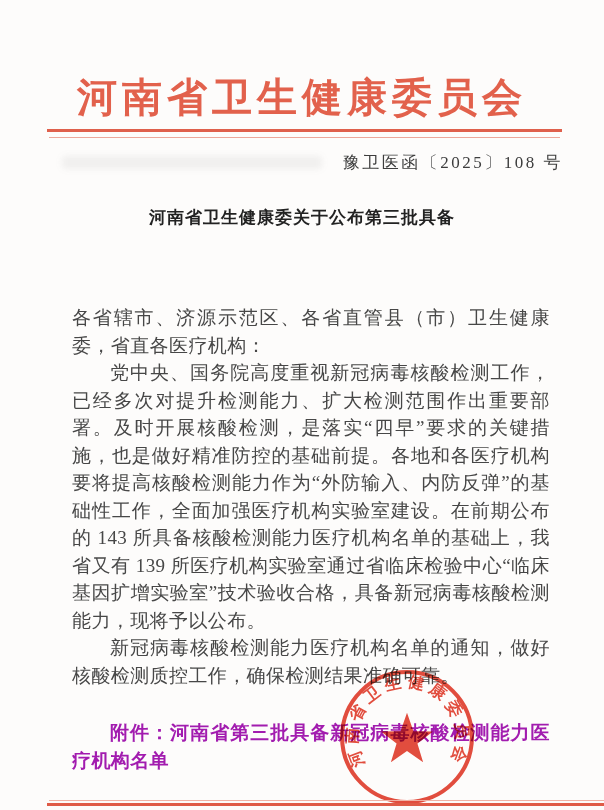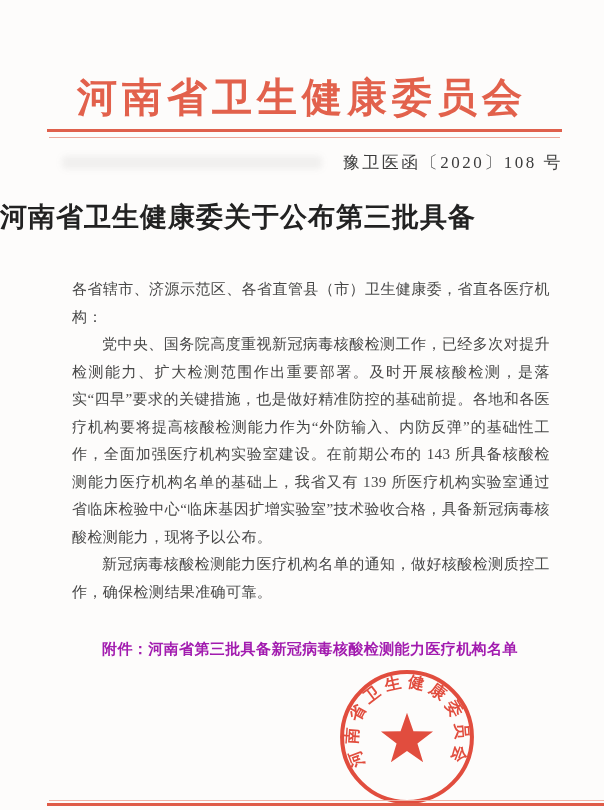--- a/index.html
+++ b/index.html
@@ -62,33 +62,34 @@
     background: rgba(90, 90, 90, 0.08);
     filter: blur(3px);
     border-radius: 4px;
   }
   
   .doc-title {
     position: absolute;
     top: 199px;
     left: 0;
     right: 0;
-    font-size: 27px;
+    text-align: center;
+    font-size: 17px;
     font-weight: bold;
     line-height: 37px;
     color: #222222;
     letter-spacing: 1px;
   }
   
   .body-text {
     position: absolute;
-    top: 276px;
+    top: 304px;
     left: 72px;
     width: 478px;
-    font-size: 15px;
+    font-size: 19px;
     line-height: 27.5px;
     letter-spacing: 0.4px;
     color: #474747;
     text-align: justify;
   }
   .body-text p {
     margin: 0;
   }
   .body-text p.indent {
     text-indent: 2em;
@@ -146,21 +147,21 @@
 </style>
 </head>
 <body>
 
 <div class="page">
 
   <div class="org-name">河南省卫生健康委员会</div>
   <div class="red-rule-thick"></div>
   <div class="red-rule-thin"></div>
   <div class="scan-smudge"></div>
-  <div class="doc-number">豫卫医函〔2020〕108 号</div>
+  <div class="doc-number">豫卫医函〔2025〕108 号</div>
 
   <div class="doc-title">
     <div>河南省卫生健康委关于公布第三批具备</div>
   </div>
 
   <div class="body-text">
     <p>各省辖市、济源示范区、各省直管县（市）卫生健康委，省直各医疗机构：</p>
     <p class="indent">党中央、国务院高度重视新冠病毒核酸检测工作，已经多次对提升检测能力、扩大检测范围作出重要部署。及时开展核酸检测，是落实“四早”要求的关键措施，也是做好精准防控的基础前提。各地和各医疗机构要将提高核酸检测能力作为“外防输入、内防反弹”的基础性工作，全面加强医疗机构实验室建设。在前期公布的 143 所具备核酸检测能力医疗机构名单的基础上，我省又有 139 所医疗机构实验室通过省临床检验中心“临床基因扩增实验室”技术验收合格，具备新冠病毒核酸检测能力，现将予以公布。</p>
     <p class="indent">新冠病毒核酸检测能力医疗机构名单的通知，做好核酸检测质控工作，确保检测结果准确可靠。</p>
     <p class="indent attachment-line">附件：河南省第三批具备新冠病毒核酸检测能力医疗机构名单</p>

